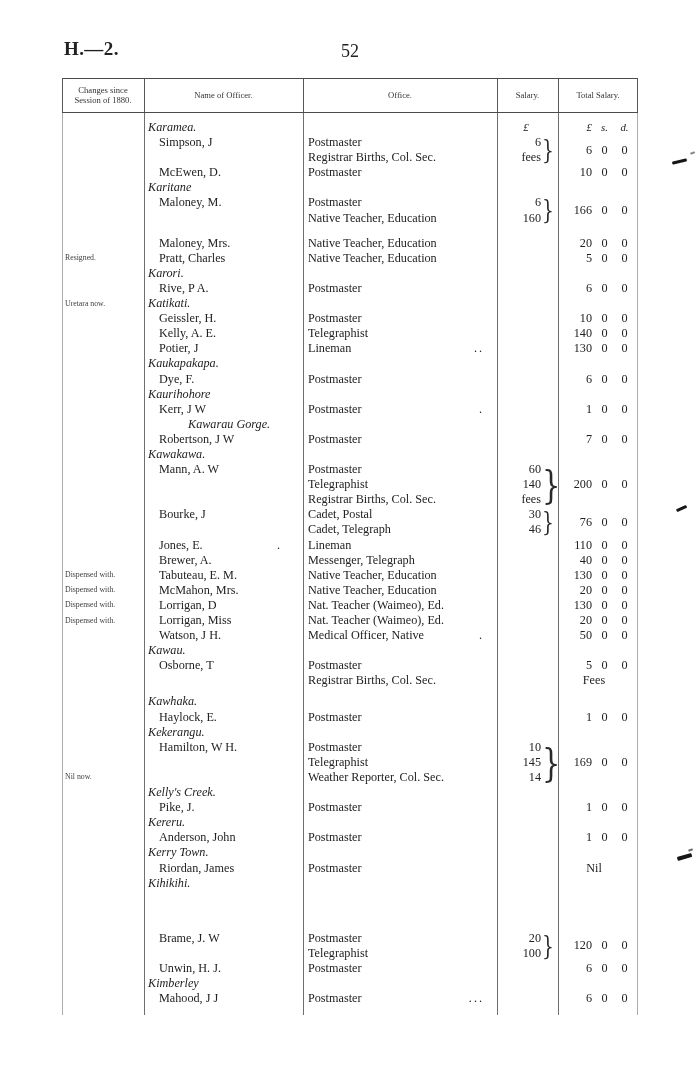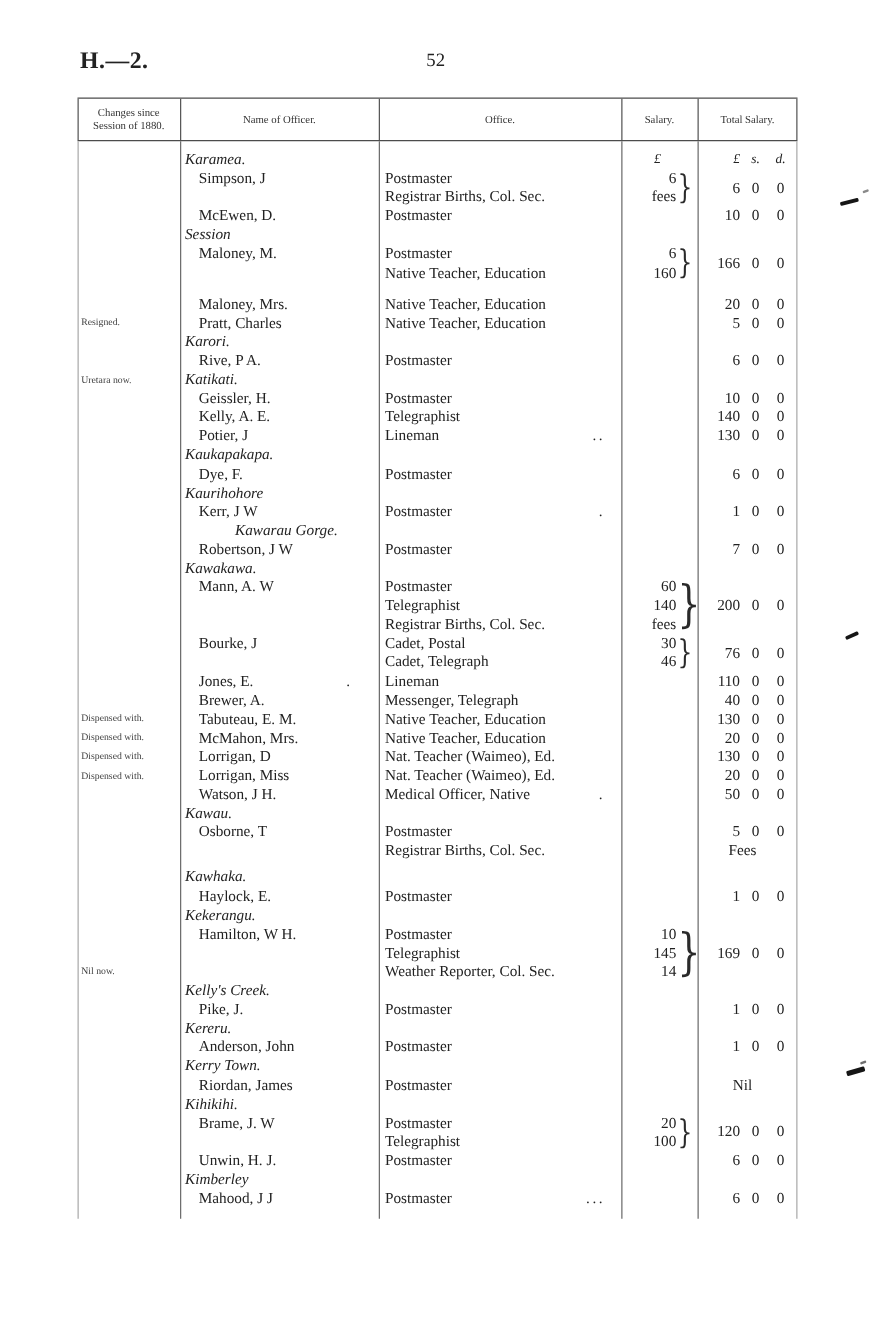--- a/index.html
+++ b/index.html
@@ -1,19 +1,19 @@
 <!DOCTYPE html>
 <html><head>
 <meta charset="utf-8">
 <style>
   html,body{margin:0;padding:0;background:#e8e8e8;}
   .page{position:relative;width:700px;height:1075px;background:#ffffff;overflow:hidden;
         font-family:"Liberation Serif","DejaVu Serif",serif;color:#222;}
   .doc-ref{position:absolute;left:64px;top:38px;font-size:19px;font-weight:bold;letter-spacing:.4px;}
-  .page-num{position:absolute;left:341px;top:41px;font-size:15px;}
+  .page-num{position:absolute;left:341px;top:41px;font-size:18px;}
 
   .table{position:absolute;left:62px;top:78px;width:576px;}
   .thead{position:relative;height:33px;border-top:1.4px solid #4c4c4c;border-bottom:1.4px solid #4c4c4c;}
   .th{position:absolute;top:0;height:100%;display:flex;flex-direction:column;align-items:center;
       justify-content:center;text-align:center;font-size:8.6px;line-height:9.6px;color:#333;}
   .th-changes{left:0;width:82px;}
   .th-name{left:82px;width:159px;}
   .th-office{left:241px;width:194px;}
   .th-salary{left:435px;width:61px;}
   .th-total{left:496px;width:80px;}
@@ -99,21 +99,21 @@
         <div class="trow" style="height: 15.1px;">
           <span class="oname">McEwen, D.</span>
           <span class="oline" style="top: 0px;">Postmaster</span>
           <span class="total" style="top: 0px;">
             <span class="tp">10</span>
             <span class="ts">0</span>
             <span class="td">0</span>
           </span>
         </div>
         <div class="trow" style="height: 15.1px;">
-          <span class="place-name">Session</span>
+          <span class="place-name">Karitane</span>
         </div>
         <div class="trow" style="height: 30.2px;">
           <span class="oname">Maloney, M.</span>
           <span class="oline" style="top: 0px;">Postmaster</span>
           <span class="sal" style="top: 0px;">6</span>
           <span class="oline" style="top: 15.1px;">Native Teacher, Education</span>
           <span class="sal" style="top: 15.1px;">160</span>
           <span class="brace" style="height: 30.2px; line-height: 30.2px; font-size: 26px;">}</span>
           <span class="total" style="top: 7.55px;">
             <span class="tp">166</span>
@@ -394,21 +394,21 @@
           <span class="place-name">Kerry Town.</span>
         </div>
         <div class="trow" style="height: 15.1px;">
           <span class="oname">Riordan, James</span>
           <span class="oline" style="top: 0px;">Postmaster</span>
           <span class="total-text" style="top: 0px;">Nil</span>
         </div>
         <div class="trow" style="height: 15.1px;">
           <span class="place-name">Kihikihi.</span>
         </div>
-        <div class="trow" style="height: 30.2px;">
+        <div class="trow" style="height: 30.2px; margin-top: 40px;">
           <span class="oname">Brame, J. W</span>
           <span class="oline" style="top: 0px;">Postmaster</span>
           <span class="sal" style="top: 0px;">20</span>
           <span class="oline" style="top: 15.1px;">Telegraphist</span>
           <span class="sal" style="top: 15.1px;">100</span>
           <span class="brace" style="height: 30.2px; line-height: 30.2px; font-size: 26px;">}</span>
           <span class="total" style="top: 7.55px;">
             <span class="tp">120</span>
             <span class="ts">0</span>
             <span class="td">0</span>

